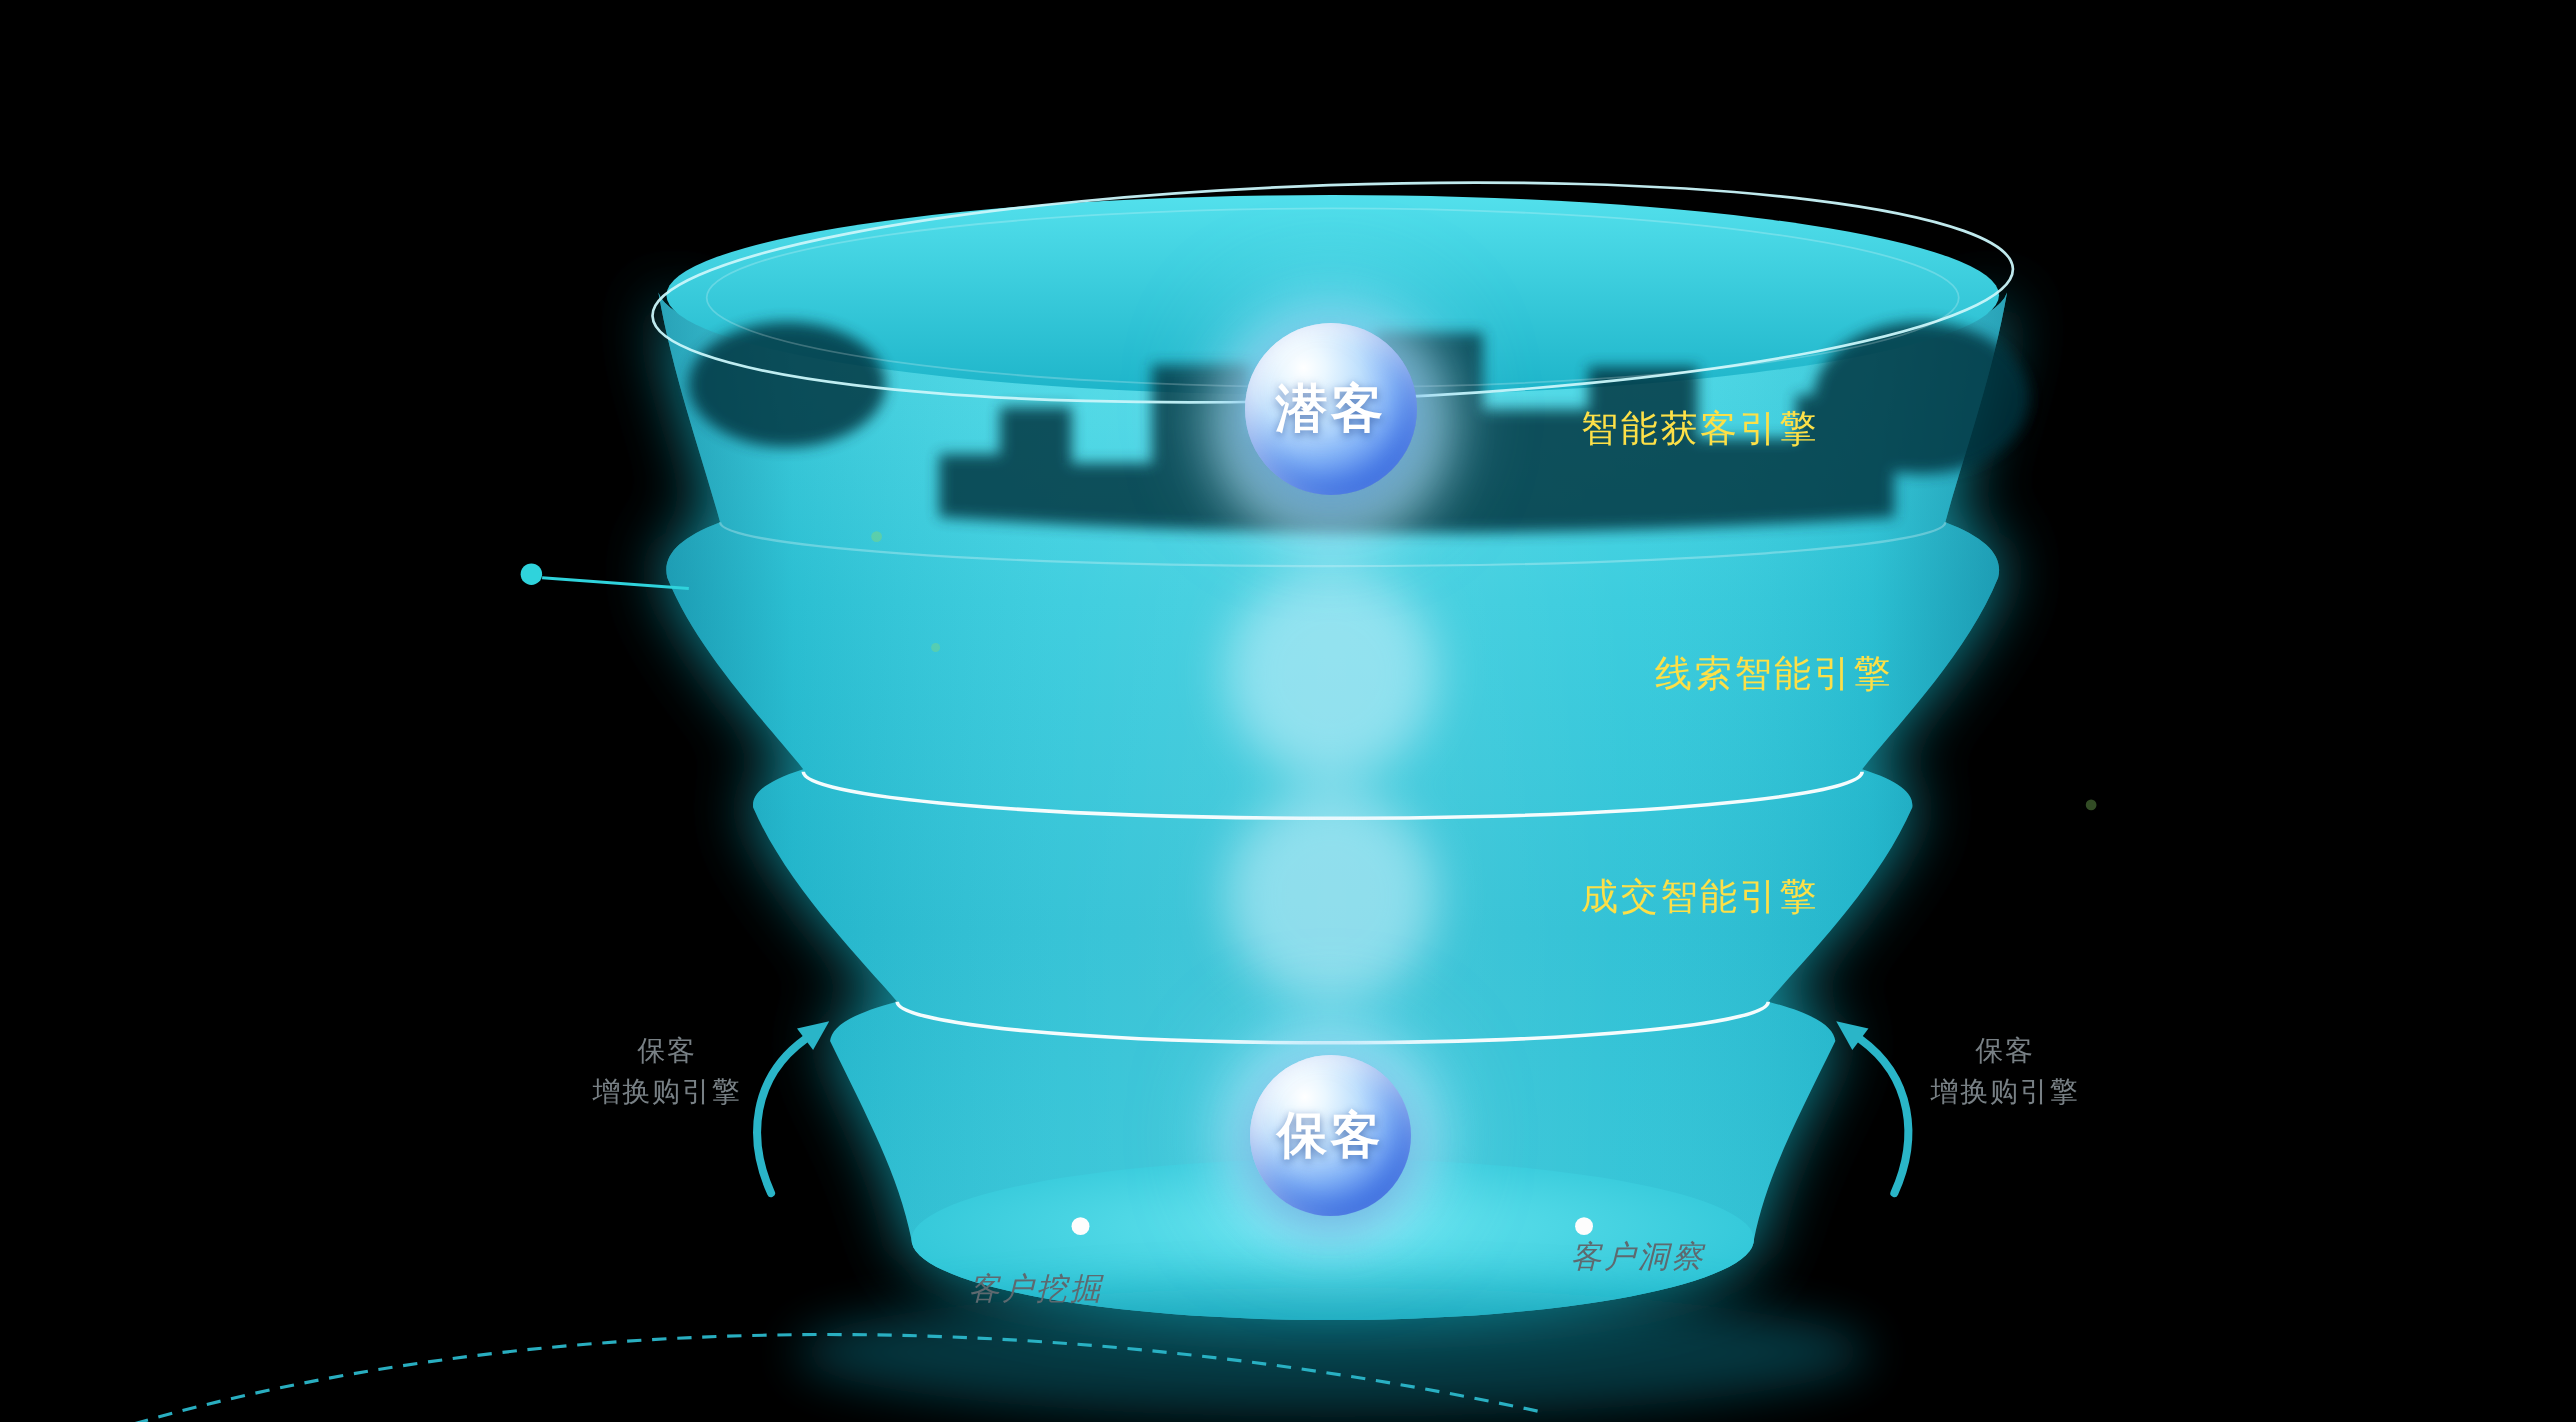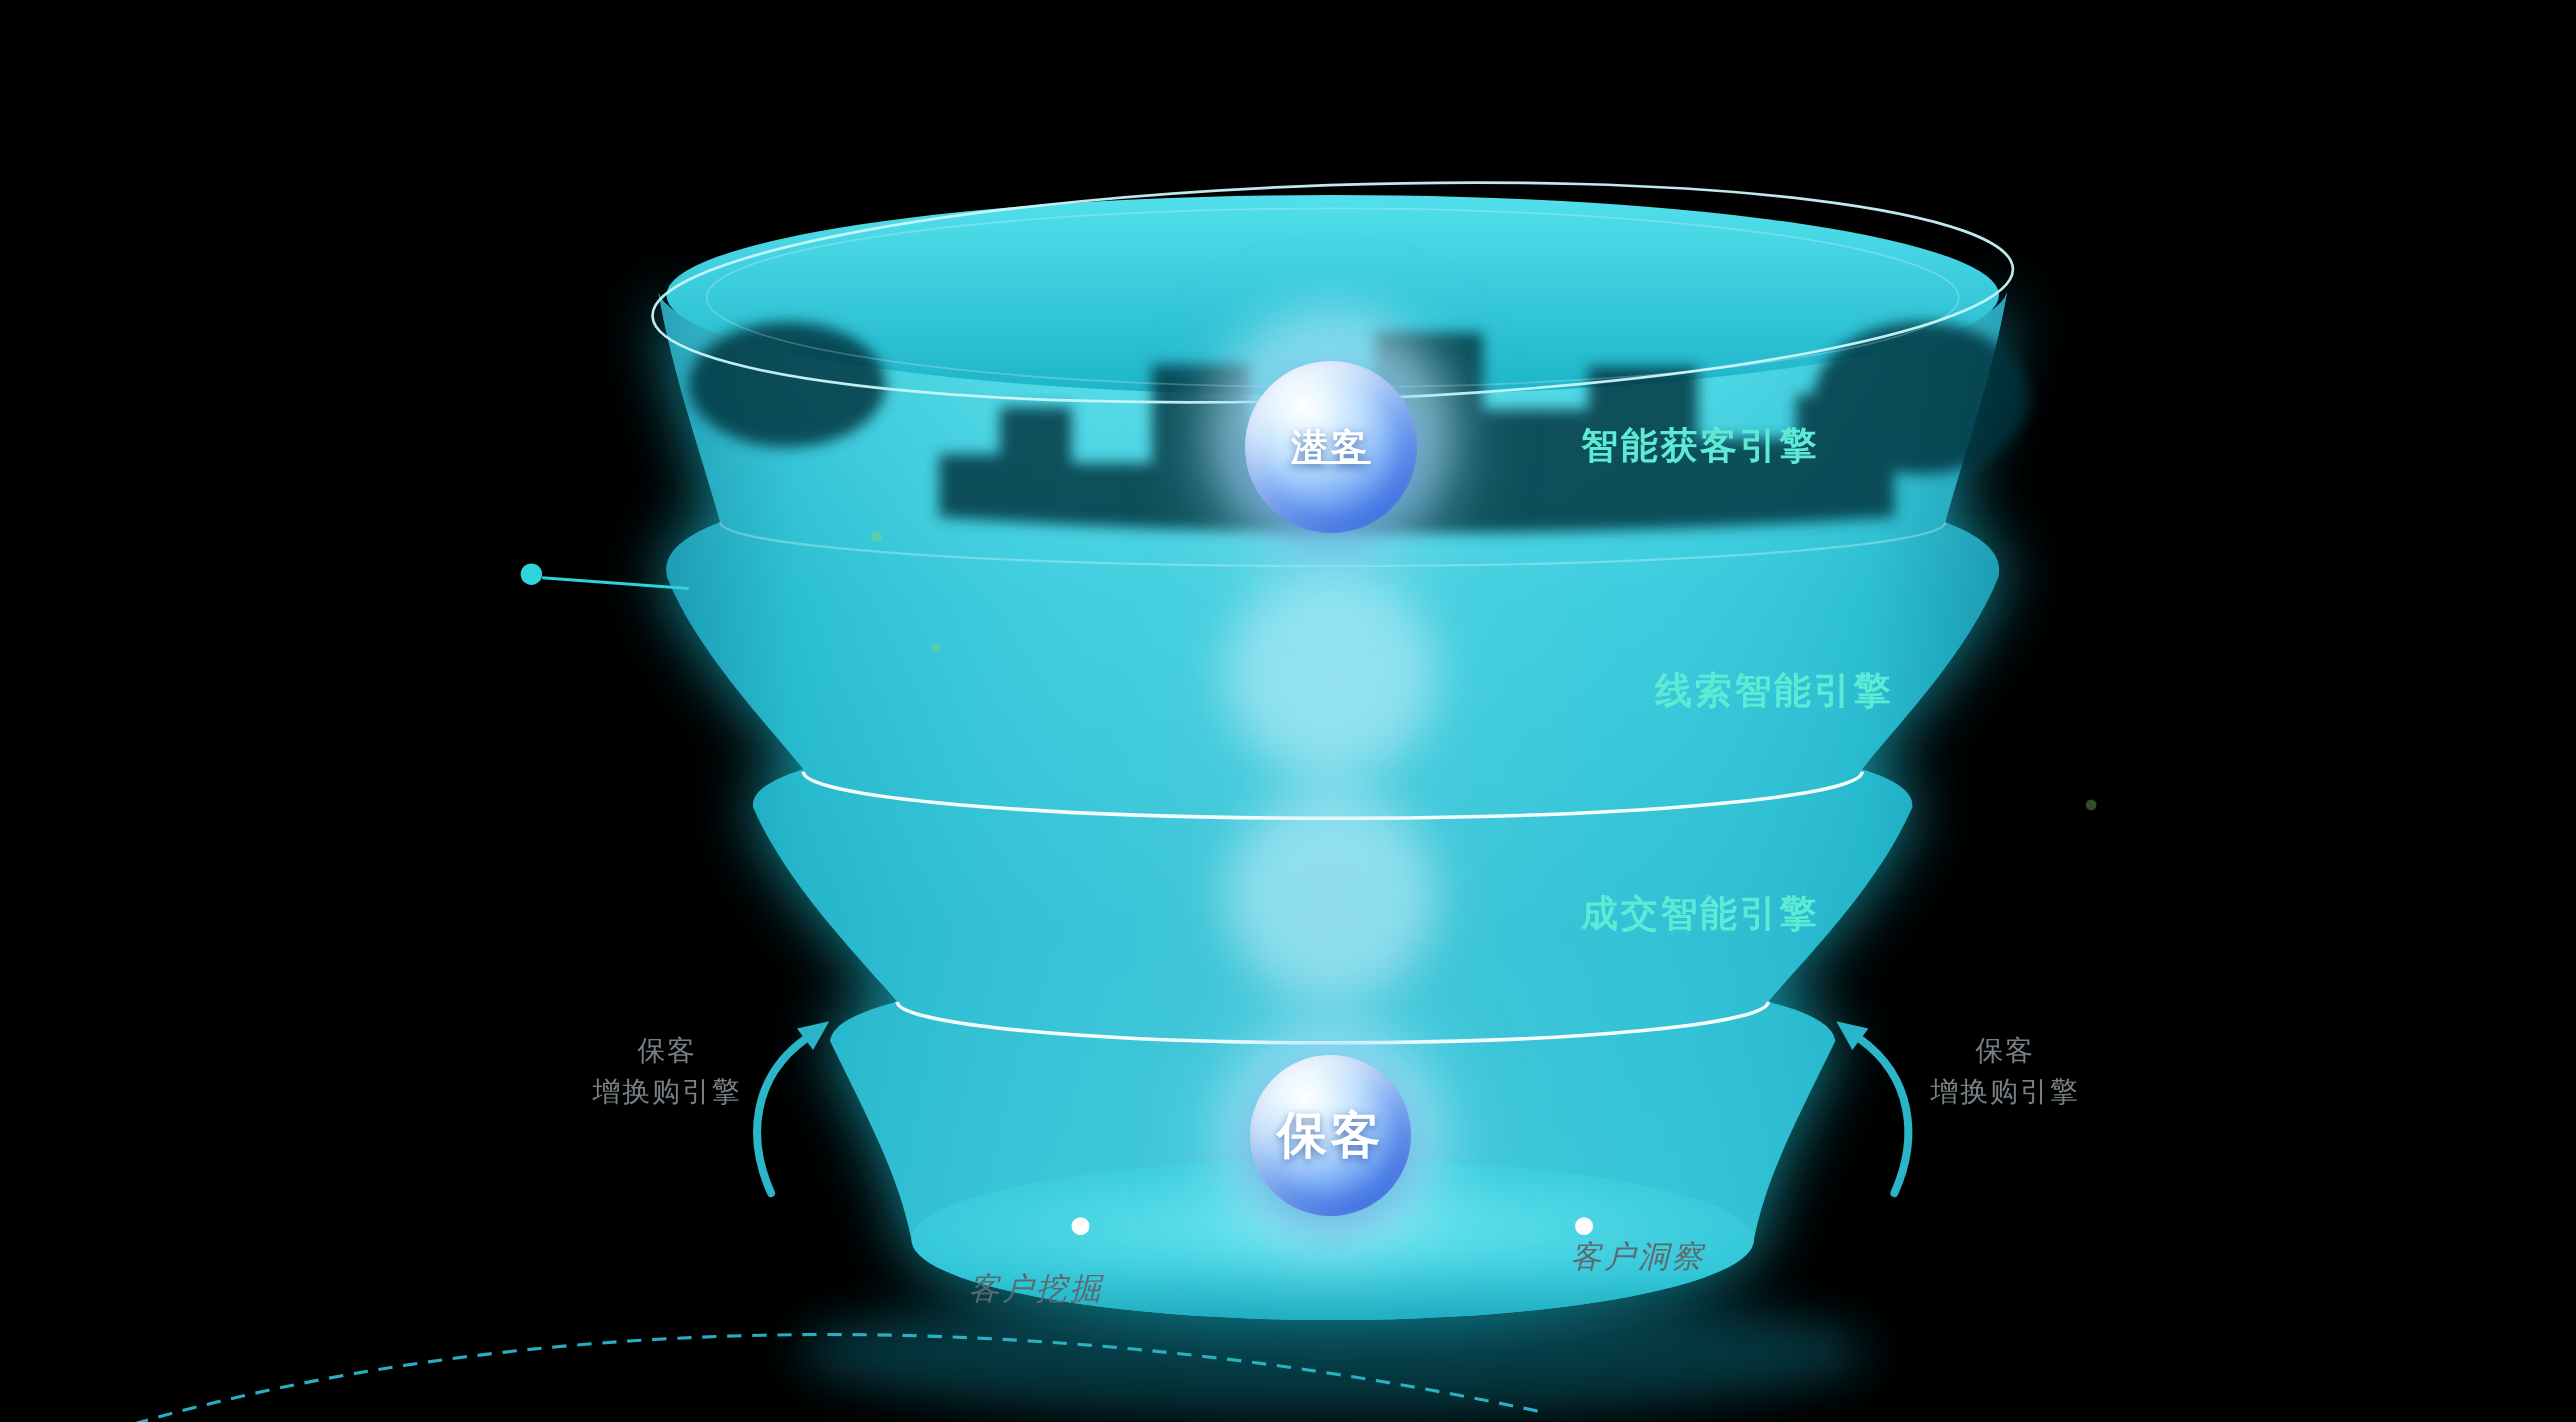--- a/index.html
+++ b/index.html
@@ -9,28 +9,28 @@
   #funnel-svg{position:absolute;left:0;top:0;z-index:1;}
 
   
   .badge{position:absolute;display:flex;align-items:center;justify-content:center;
     border-radius:50%;color:#fff;font-weight:700;letter-spacing:3.6px;z-index:6;
     background:radial-gradient(circle at 34% 26%, #ffffff 0%, #eaf7ff 13%, #bfe0fd 33%,
                #84b4f8 55%, #5386f0 77%, #3f66df 100%);
     box-shadow:0 0 85px 29px rgba(150,228,255,.55), 0 12.5px 41px rgba(25,70,170,.5),
                inset -9px -16px 32px rgba(45,95,210,.55), inset 7.2px 10.7px 23px rgba(255,255,255,.85);
     text-shadow:0 2.7px 8px rgba(18,58,140,.6);}
-  .badge.b0{left:1245px;top:361px;width:172px;height:172px;font-size:36px;text-decoration:underline;}
+  .badge.b0{left:1245px;top:323px;width:172px;height:172px;font-size:52px;}
   .badge.b1{left:1250px;top:593px;width:161px;height:161px;font-size:50px;}
   .badge.b2{left:1250px;top:816px;width:161px;height:161px;font-size:50px;}
   .badge.b3{left:1250px;top:1055px;width:161px;height:161px;font-size:50px;}
 
   
-  .engine-label{position:absolute;color:#5eead4;font-size:37px;font-weight:700;
-    letter-spacing:2.7px;z-index:7;line-height:47px;margin-top:17px;}
+  .engine-label{position:absolute;color:#fde047;font-size:37px;font-weight:400;
+    letter-spacing:2.7px;z-index:7;line-height:47px;}
   .el0{left:1581px;top:405px;}
   .el1{left:1655px;top:650px;}
   .el2{left:1581px;top:873px;}
 
   
   .lost-label{position:absolute;left:230px;top:528px;width:358px;text-align:center;
     color:#3cd9d2;font-size:38px;font-weight:700;line-height:52px;letter-spacing:2.7px;z-index:7;}
 
   
   .side-label{position:absolute;width:358px;text-align:center;color:#788085;

